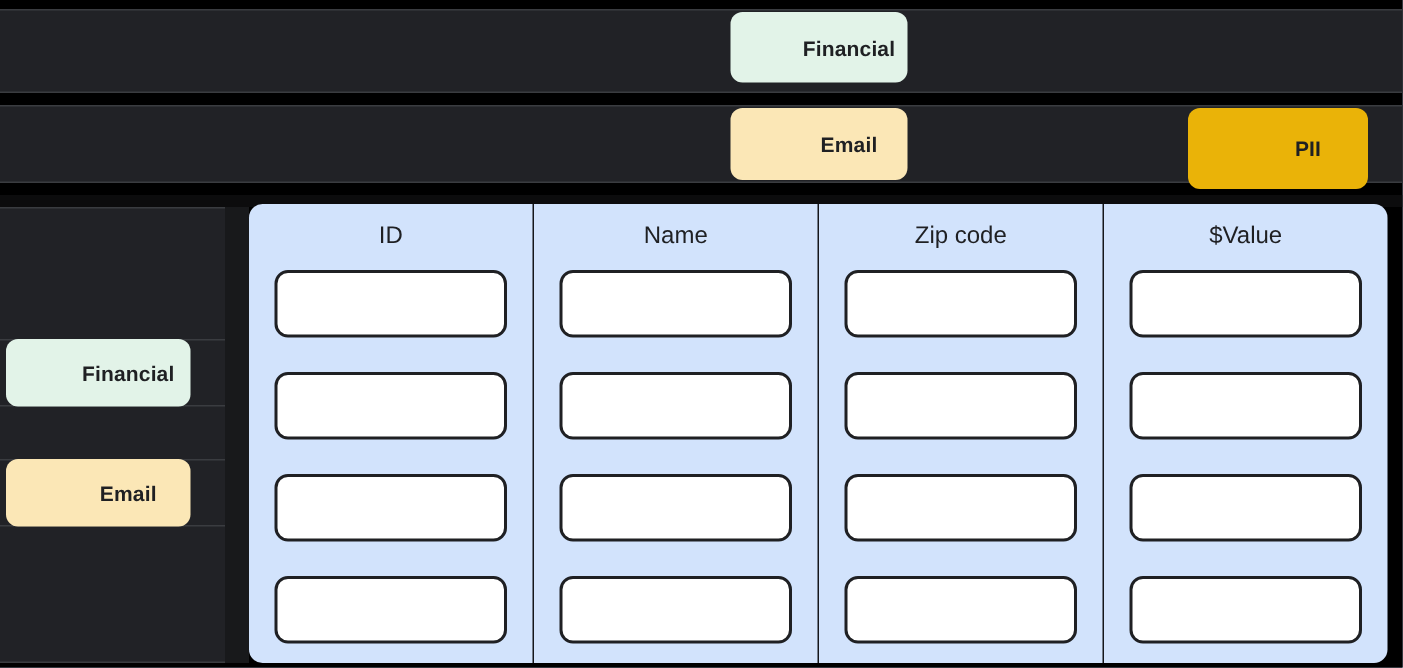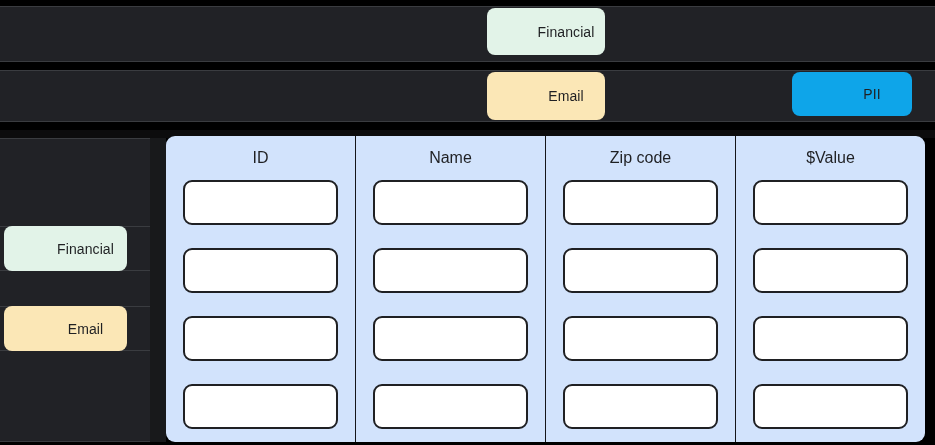--- a/index.html
+++ b/index.html
@@ -17,21 +17,21 @@
   }
 
   
   .chip {
     position: absolute;
     display: flex;
     align-items: center;
     justify-content: center;
     border-radius: 8px;
     font-size: 14px;
-    font-weight: normal;
+    font-weight: bold;
     color: #1f2023;
     letter-spacing: .1px;
     box-sizing: border-box;
     white-space: nowrap;
     padding-left: 40px;
   }
 
   
   .band {
     position: absolute;
@@ -133,21 +133,21 @@
 <div class="band" id="band-3"></div>
 
 <div class="chip" id="chip-financial-top" style="left:487px; top:8px; width:118px; height:47px; background:#e2f3e8;">
   <span>Financial</span>
 </div>
 
 <div class="chip" id="chip-email-top" style="left:487px; top:72px; width:118px; height:48px; background:#fbe7b6;">
   <span>Email</span>
 </div>
 
-<div class="chip" id="chip-pii-top" style="left:792px; top:72px; width:120px; height:44px; background:#0ea5e9;">
+<div class="chip" id="chip-pii-top" style="left:792px; top:72px; width:120px; height:54px; background:#eab308;">
   <span>PII</span>
 </div>
 
 <div id="sidebar"></div>
 <div id="sidebar-gap"></div>
 
 <div class="side-rule" style="top:226px;"></div>
 <div class="side-rule" style="top:270px;"></div>
 <div class="side-rule" style="top:306px;"></div>
 <div class="side-rule" style="top:350px;"></div>

